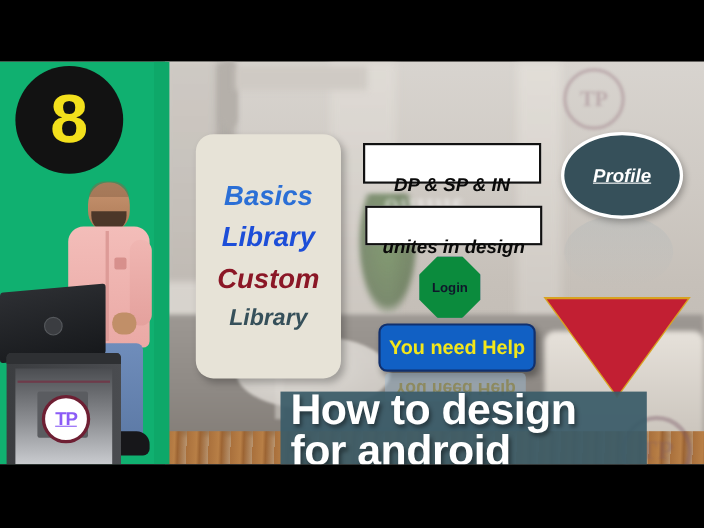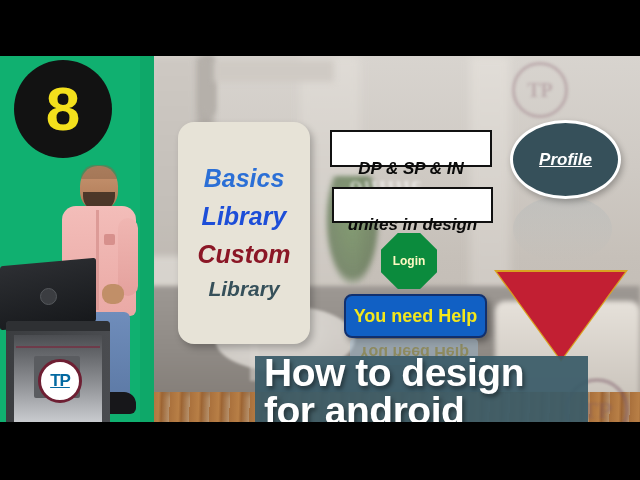--- a/index.html
+++ b/index.html
@@ -75,40 +75,40 @@
 
   .podium{position:absolute;left:6px;top:265px;width:104px;height:101px;
      background:linear-gradient(90deg,#3b3d40,#4a4c50);border-radius:4px 4px 0 0;}
   .podium-top{position:absolute;left:6px;top:265px;width:104px;height:10px;background:#2e3033;border-radius:4px 4px 0 0;}
   .podium-face{position:absolute;left:14px;top:279px;width:88px;height:87px;
      background:linear-gradient(180deg,#4b4d51 0%,#8d8f93 55%,#c9cbcf 100%);}
   .podium-line{position:absolute;left:16px;top:290px;width:84px;height:2px;background:#6e3b4a;}
   .podium-plate{position:absolute;left:34px;top:300px;width:46px;height:42px;background:#5a5c60;border-radius:2px;}
   .tp-logo{position:absolute;left:38px;top:303px;width:38px;height:38px;border-radius:50%;
      background:#fff;border:3px solid #6e1f33;display:flex;align-items:center;justify-content:center;}
-  .tp-logo span{font:700 17px "Liberation Sans",sans-serif;color:#0369a1;letter-spacing:-1px;text-decoration:underline;}
+  .tp-logo span{font:700 17px "Liberation Sans",sans-serif;color:#8b5cf6;letter-spacing:-1px;text-decoration:underline;}
 
   
   .menu-card{position:absolute;left:178px;top:66px;width:132px;height:222px;
      background:#e7e3d7;border-radius:16px;box-shadow:3px 4px 7px #00000040;
      display:flex;flex-direction:column;justify-content:center;align-items:center;gap:4px;}
   .menu-item{font:italic 700 25px "Liberation Sans",sans-serif;line-height:1.35;white-space:nowrap;}
   .mi-advanced{font-size:21px;}
 
   .wbox{position:absolute;background:#fff;border:2px solid #111;
      display:flex;align-items:center;justify-content:center;}
   .wbox span{font:italic 700 17px "Liberation Sans",sans-serif;color:#0a0a0a;white-space:nowrap;margin-top:40px;}
   #box-dp{left:330px;top:74px;width:158px;height:33px;}
   #box-unites{left:332px;top:131px;width:157px;height:32px;}
 
   .login-oct{position:absolute;left:381px;top:177px;width:56px;height:56px;
      background:#0b8b3d;display:flex;align-items:center;justify-content:center;
      clip-path:polygon(30% 0,70% 0,100% 30%,100% 70%,70% 100%,30% 100%,0 70%,0 30%);
      box-shadow:0 0 0 4px #cf9fe0;}
-  .login-oct span{font:700 12px "Liberation Sans",sans-serif;color:#fef9c3;}
+  .login-oct span{font:700 12px "Liberation Sans",sans-serif;color:#0f172a;}
 
   .help-btn{position:absolute;left:344px;top:238px;width:139px;height:40px;
      background:#1160c4;border:2px solid #11306e;border-radius:8px;
      display:flex;align-items:center;justify-content:center;box-shadow:3px 4px 6px #00000055;}
   .help-btn span{font:700 18px "Liberation Sans",sans-serif;color:#f3e71b;white-space:nowrap;}
   .help-reflect{position:absolute;left:350px;top:283px;width:128px;height:26px;
      display:flex;align-items:center;justify-content:center;
      transform:scaleY(-1);opacity:.45;background:#9fbdd6;border-radius:4px;}
   .help-reflect span{font:700 16px "Liberation Sans",sans-serif;color:#8b8a33;white-space:nowrap;}
 

